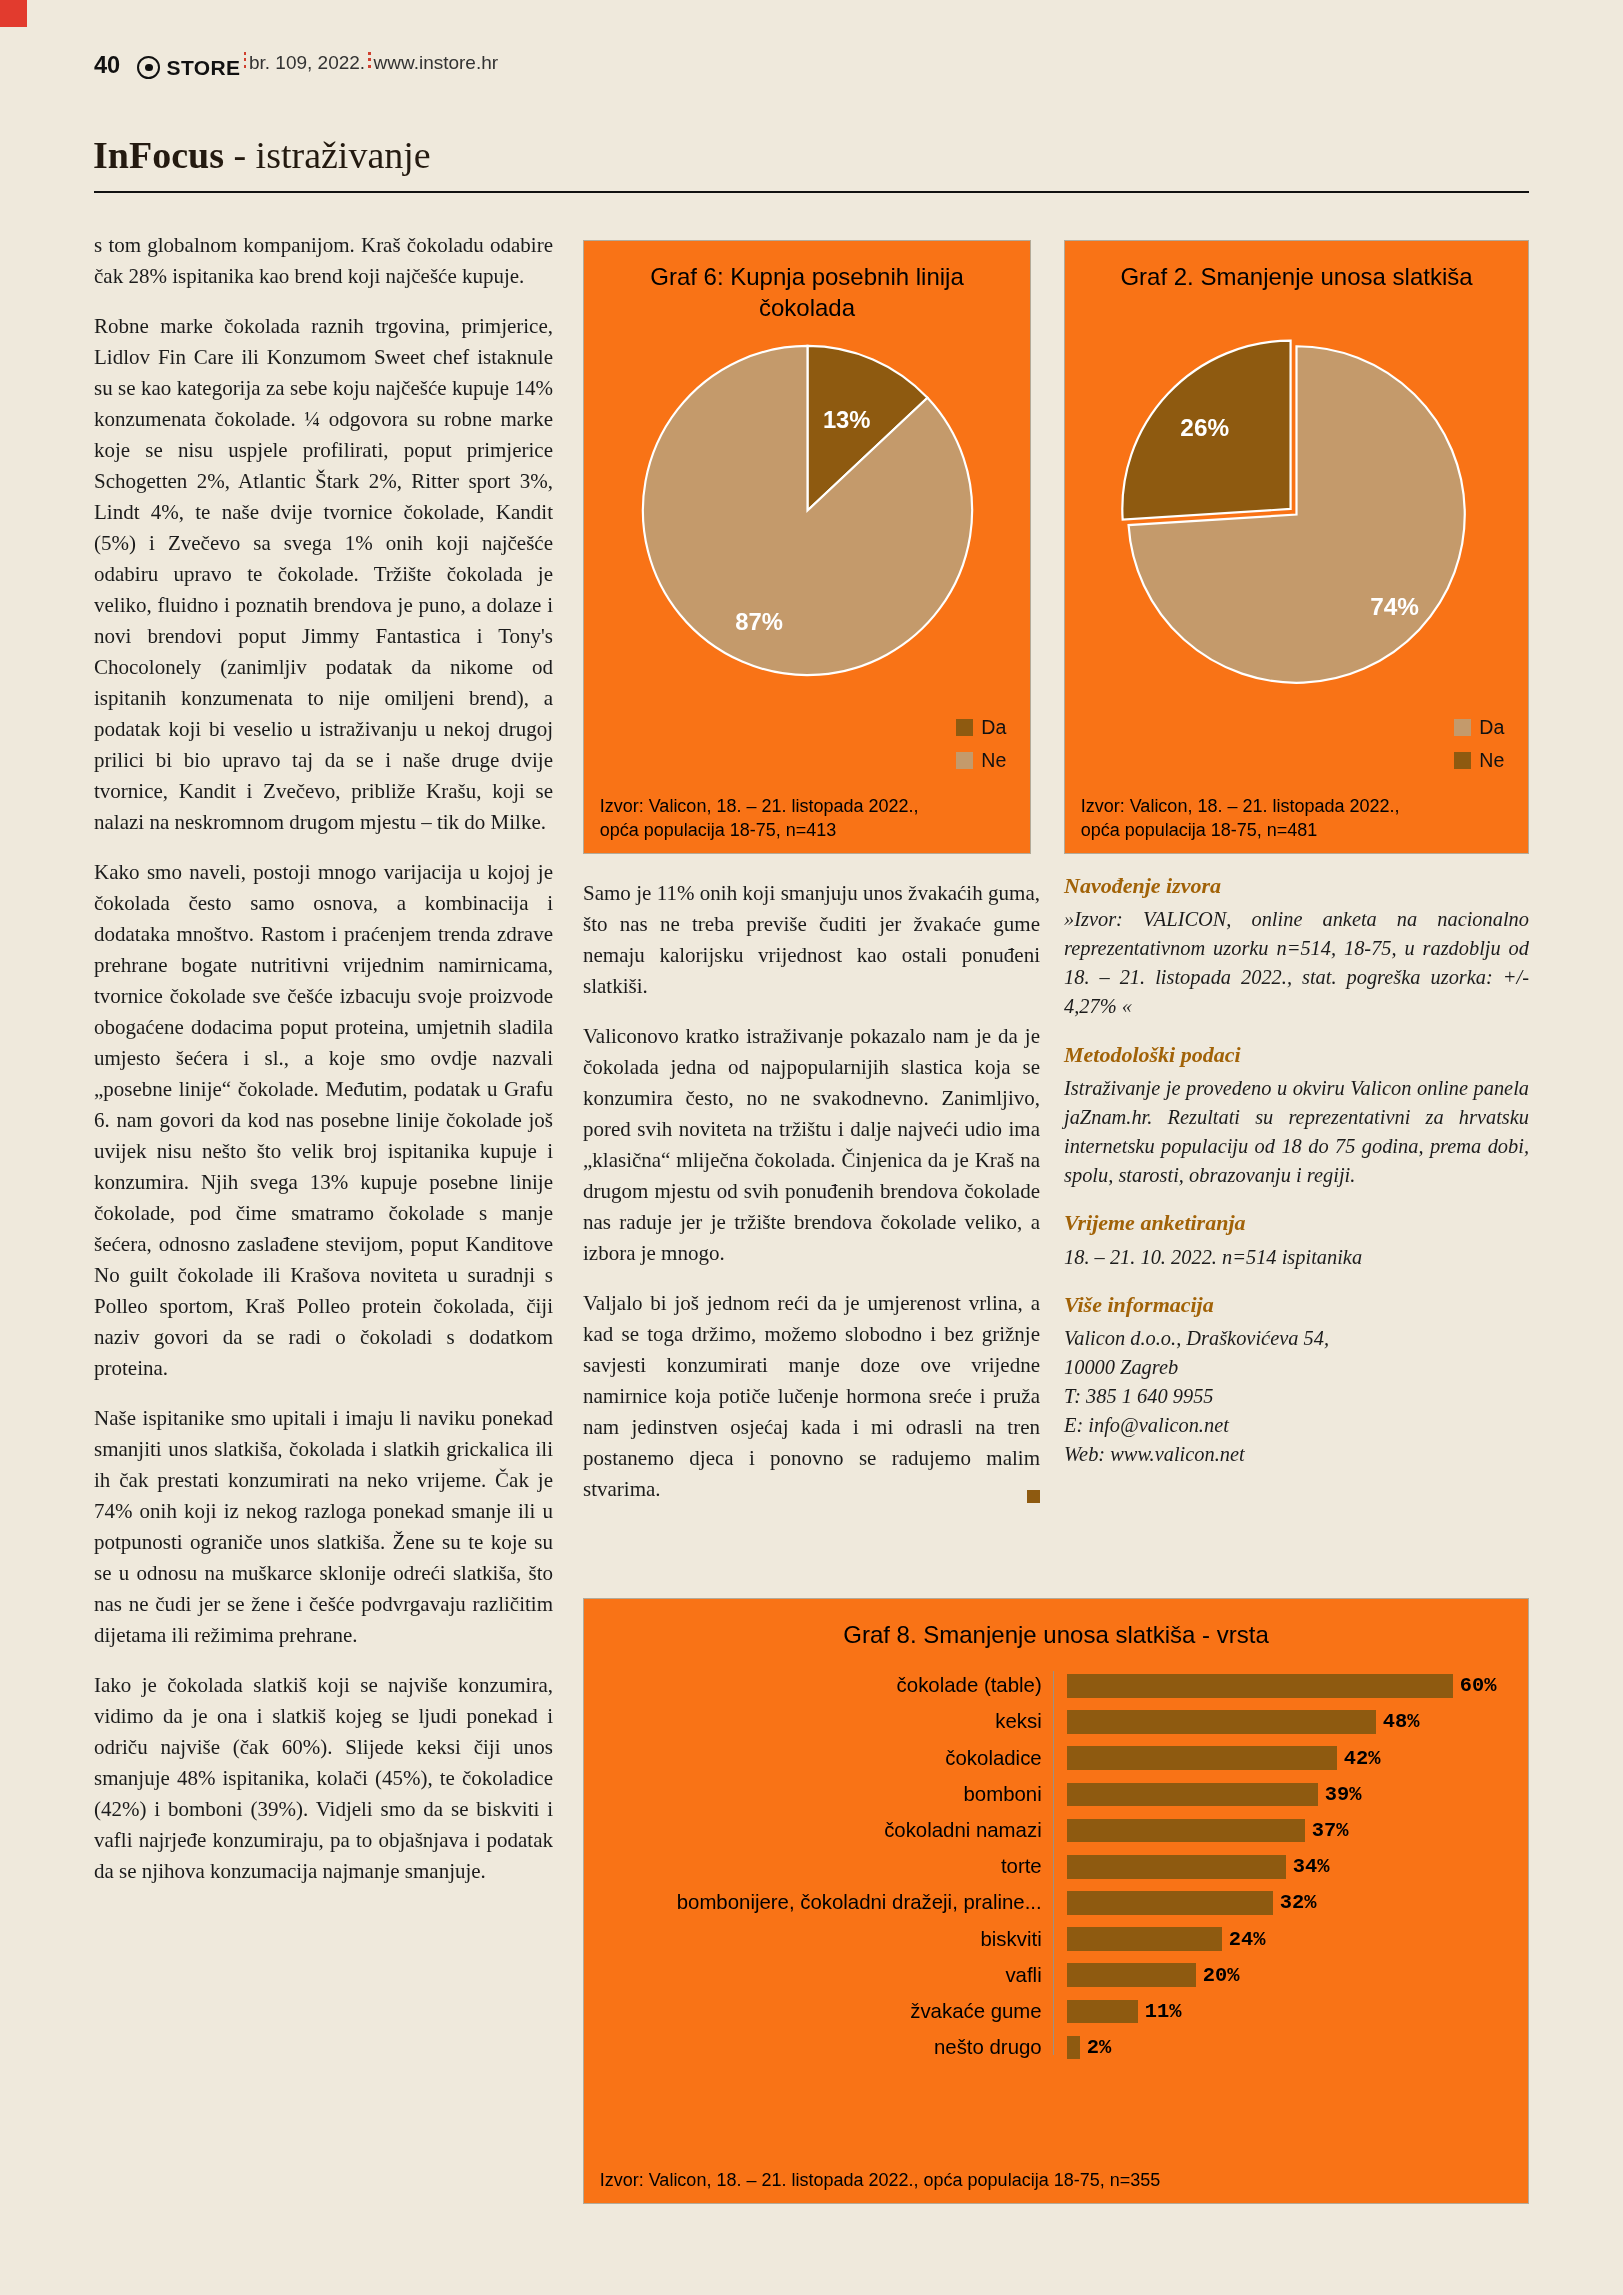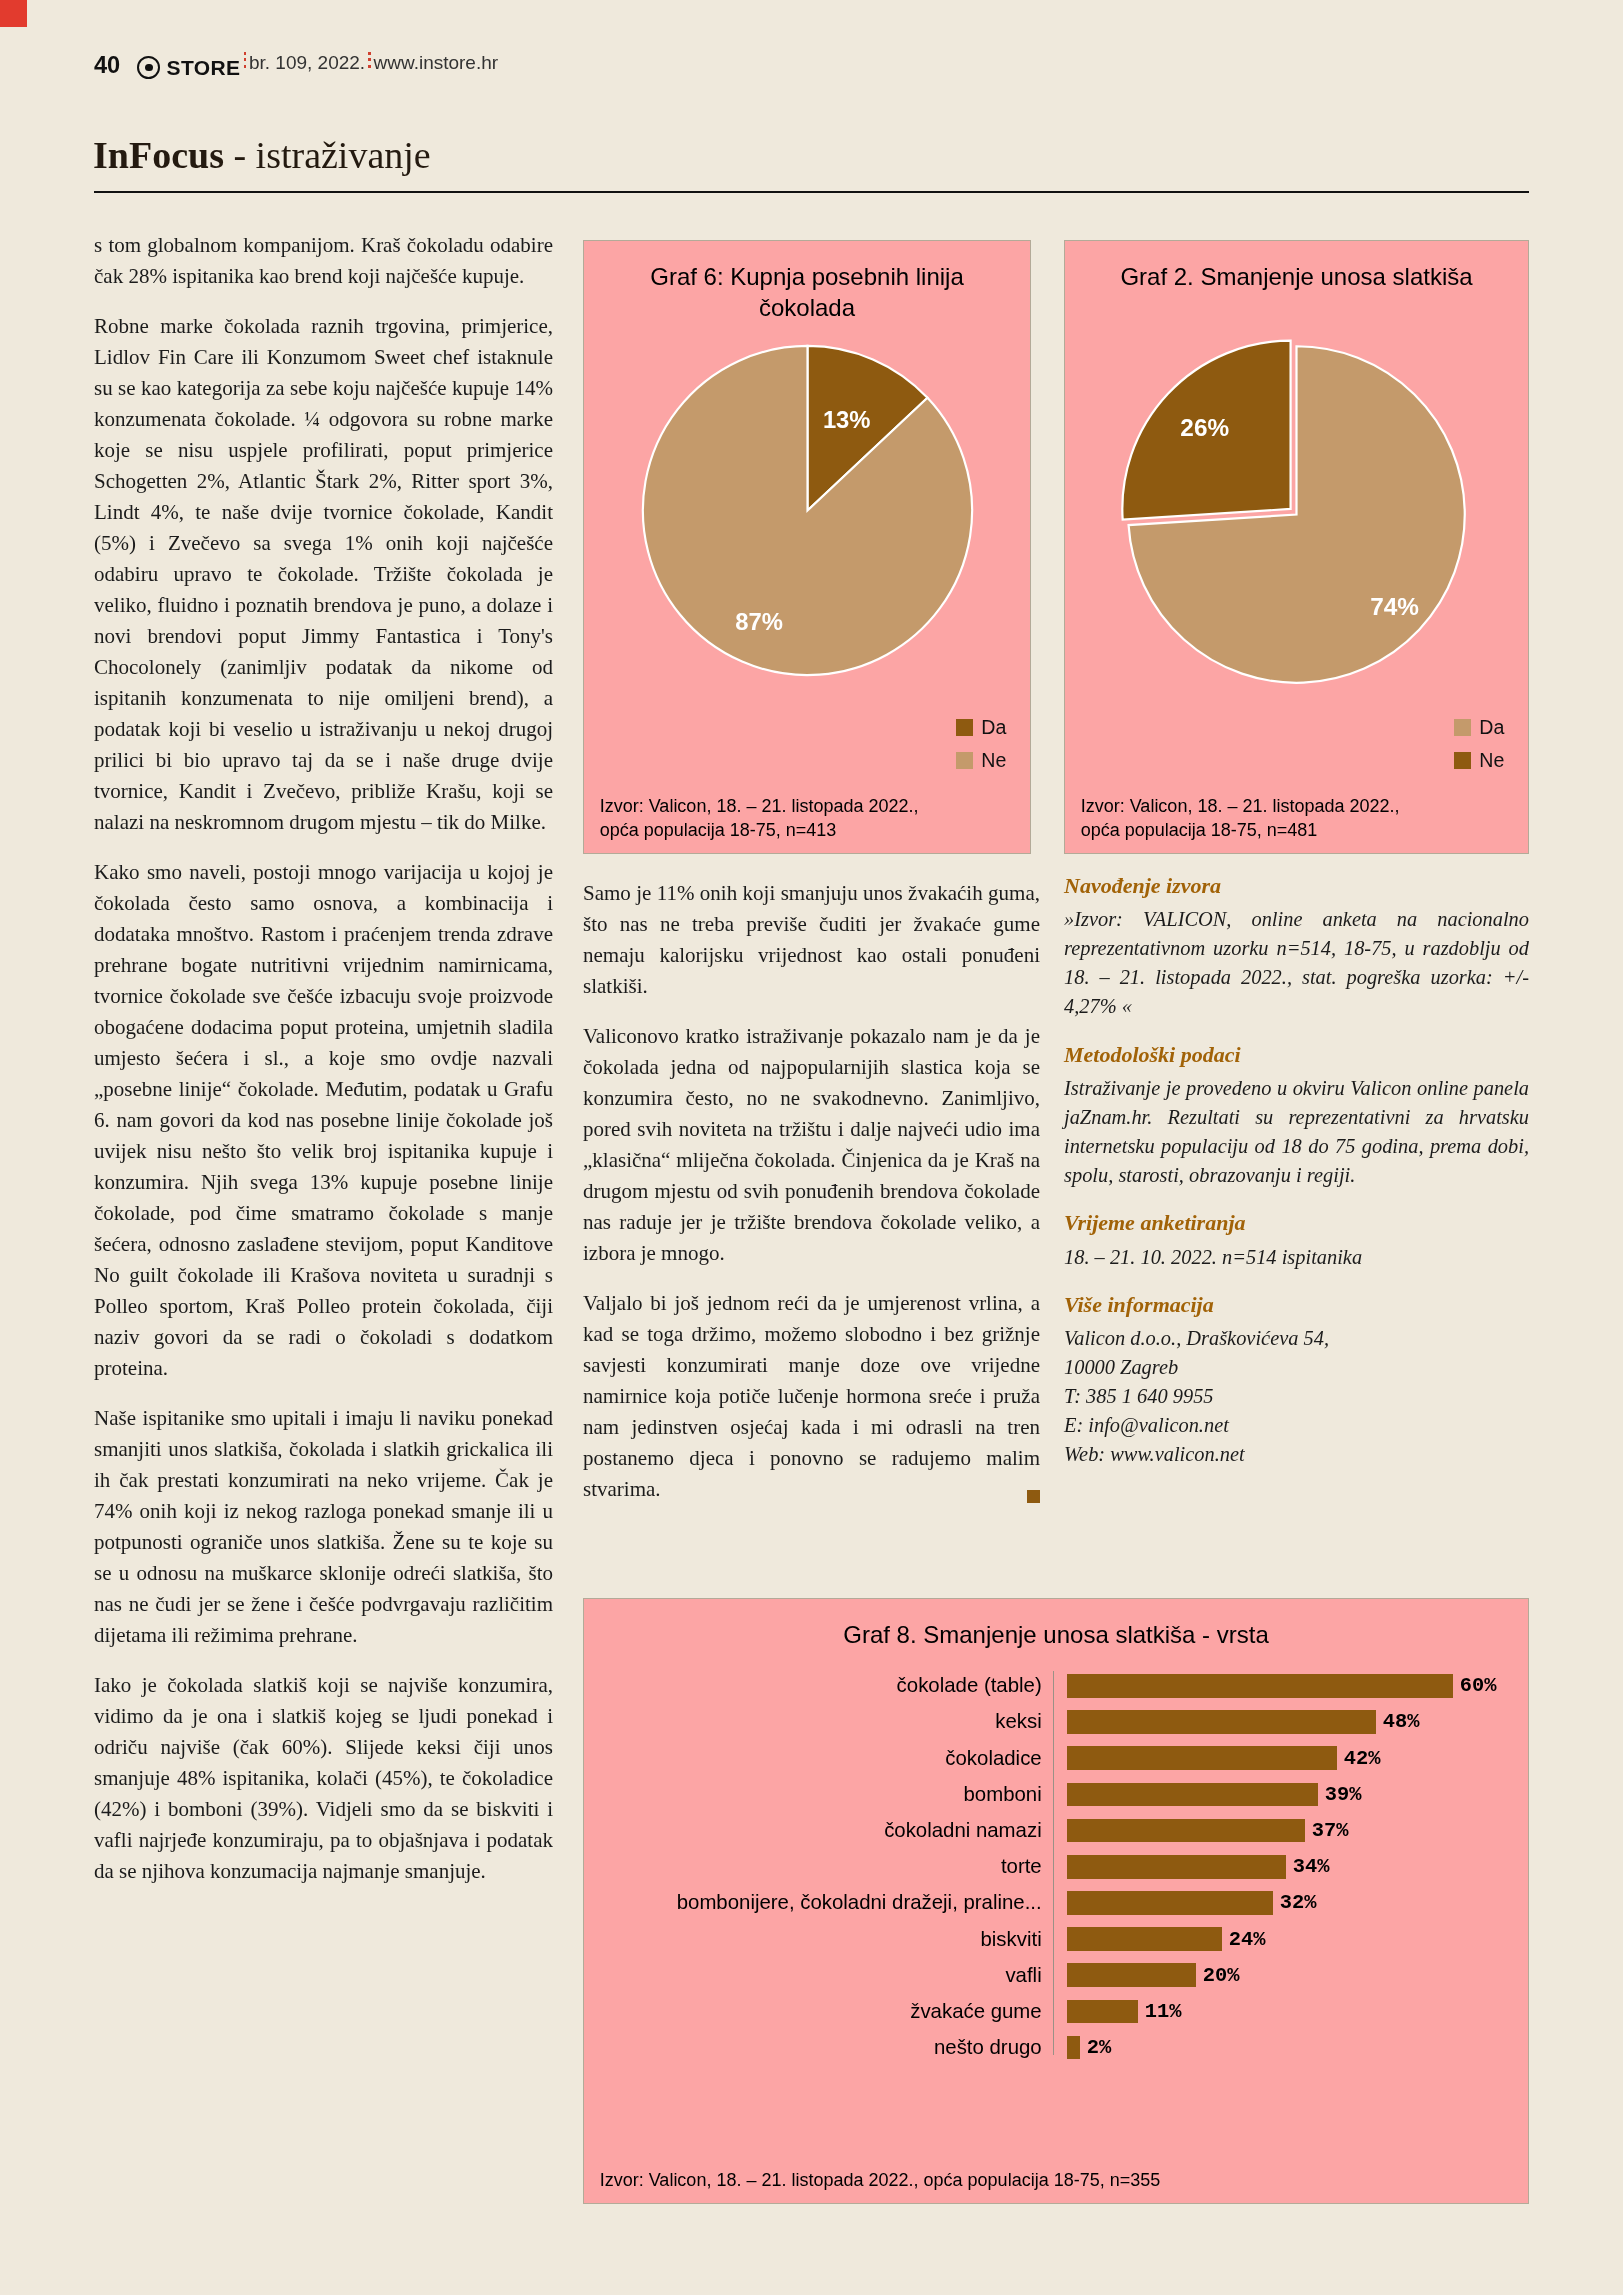--- a/index.html
+++ b/index.html
@@ -36,21 +36,21 @@
   .textcol p{margin:0 0 19px 0;font-size:21px;line-height:31px;text-align:justify;}
   .col-left{position:absolute;left:94px;top:230px;width:459px;}
   .col-middle{position:absolute;left:583px;top:878px;width:457px;}
   .col-right{position:absolute;left:1064px;top:873px;width:465px;font-style:italic;}
   .col-right h3{margin:20.4px 0 6.3px 0;font-size:22px;font-weight:bold;font-style:italic;color:#a16207;}
   .col-right h3:first-child{margin-top:0;}
   .col-right .sec-body{margin:0;font-size:20.4px;line-height:29px;white-space:pre-line;text-align:justify;}
   .end-mark{float:right;width:13.4px;height:13.4px;background:#8e5a10;margin-top:15.7px;}
 
   
-  .panel{position:absolute;background:#fca5a5;border:0.8px solid #b3aa98;box-sizing:border-box;}
+  .panel{position:absolute;background:#f97316;border:0.8px solid #b3aa98;box-sizing:border-box;}
   .panel-g6{left:583px;top:240px;width:448px;height:614px;}
   .panel-g7{left:1064px;top:240px;width:465px;height:614px;}
   .panel-g8{left:583px;top:1598px;width:946px;height:606px;}
   .chart-title{font-family:"Liberation Sans", sans-serif;font-size:24px;line-height:31px;
     color:#000;text-align:center;margin:20.4px 20.4px 0 20.4px;}
   .pie-wrap{display:block;margin:6.3px auto 0 auto;}
   .panel-g7 .pie-wrap{margin-top:38px;}
   .legend{position:absolute;right:23.6px;top:475px;display:flex;flex-direction:column;gap:10.2px;}
   .legend-row{display:flex;align-items:center;gap:7.9px;font-family:"Liberation Sans", sans-serif;font-size:19.6px;color:#111;}
   .legend-sw{width:17.3px;height:17.3px;flex-shrink:0;}

